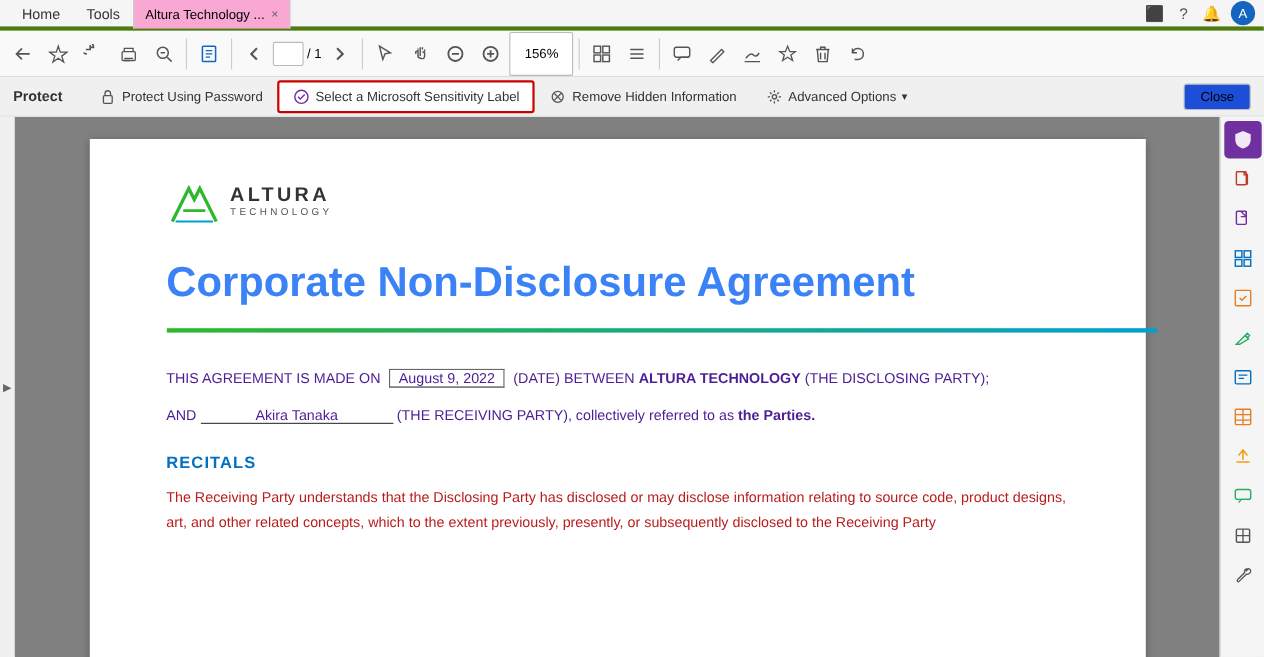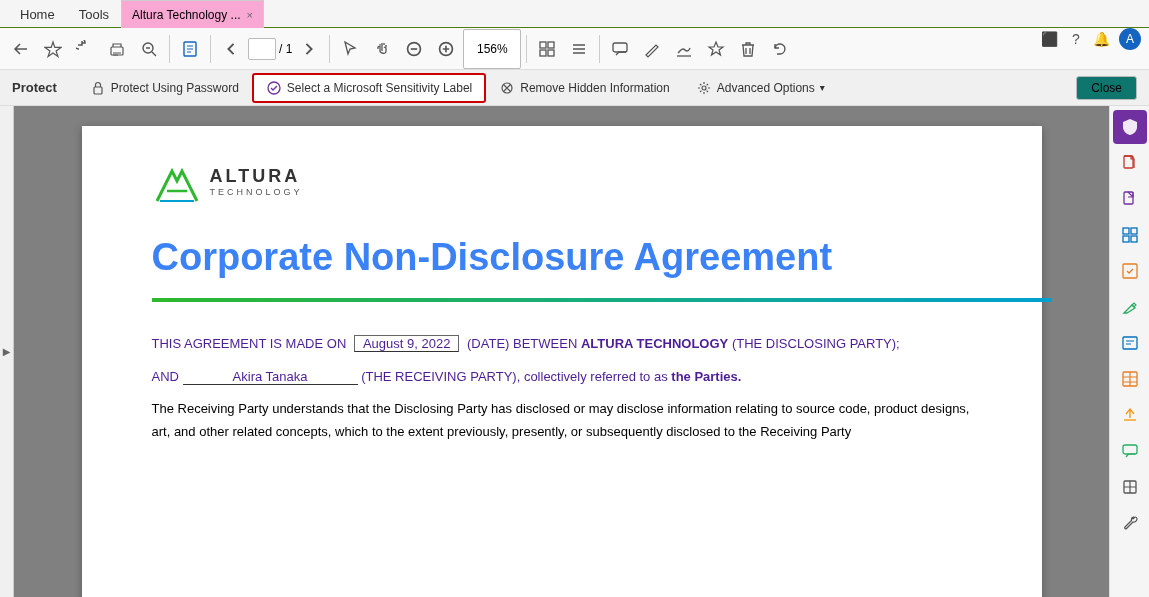--- a/index.html
+++ b/index.html
@@ -1,26 +1,25 @@
 <!DOCTYPE html>
 <html><head>
   <meta charset="utf-8">
   <style>
     * { margin: 0; padding: 0; box-sizing: border-box; }
     body { font-family: 'Segoe UI', Arial, sans-serif; background: #f0f0f0; width: 1149px; height: 597px; overflow: hidden; position: relative; }
 
     
     .title-bar {
       display: flex;
-      align-items: flex-start;
+      align-items: center;
       background: #f5f5f5;
-      border-bottom: 1px solid #4d7c0f;
+      border-bottom: 4px solid #4d7c0f;
       height: 28px;
       padding: 0 8px;
-      flex-direction: column;
     }
     .title-bar-nav {
       display: flex;
       align-items: center;
       gap: 0;
     }
     .nav-item {
       padding: 4px 12px;
       font-size: 13px;
       cursor: pointer;
@@ -147,21 +146,21 @@
       white-space: nowrap;
       border: 1px solid transparent;
       background: transparent;
     }
     .protect-btn-highlighted {
       border: 2px solid #c00;
       background: #fff;
     }
     .close-btn-right {
       margin-left: auto;
-      background: #0f766e;
+      background: #1d4ed8;
       border: 1px solid #bbb;
       padding: 4px 14px;
       font-size: 12px;
       cursor: pointer;
       border-radius: 3px;
     }
 
     
     .main-layout {
       display: flex;
@@ -256,21 +255,21 @@
     .recitals-title {
       font-size: 15px;
       font-weight: bold;
       color: #0070c0;
       margin-top: 24px;
       margin-bottom: 12px;
       letter-spacing: 1px;
     }
     .recitals-text {
       font-size: 13px;
-      color: #000000;
+      color: #b91c1c;
       line-height: 1.7;
     }
 
     
     .right-sidebar {
       width: 40px;
       background: #f5f5f5;
       border-left: 1px solid #ddd;
       display: flex;
       flex-direction: column;
@@ -512,20 +511,21 @@
         <span class="bold">ALTURA TECHNOLOGY</span>
         <span>(THE DISCLOSING PARTY);</span>
       </div>
       <div class="agreement-text">
         <span>AND</span>
         <span class="field-value" style="padding: 0 50px;">Akira Tanaka</span>
         <span>(THE RECEIVING PARTY), collectively referred to as</span>
         <span class="bold">the Parties.</span>
       </div>
 
+      <div class="recitals-title">RECITALS</div>
       <div class="recitals-text">The Receiving Party understands that the Disclosing Party has disclosed or may disclose information relating to source code, product designs, art, and other related concepts, which to the extent previously, presently, or subsequently disclosed to the Receiving Party</div>
     </div>
   </div>
 
   <div class="right-sidebar">
 
     <div class="sidebar-icon sidebar-icon-active">
       <svg width="20" height="20" viewBox="0 0 20 20" fill="none">
           <path d="M10 2L3 5v5c0 4 3 7 7 8 4-1 7-4 7-8V5z" fill="white" opacity="0.9"></path>
         </svg>

